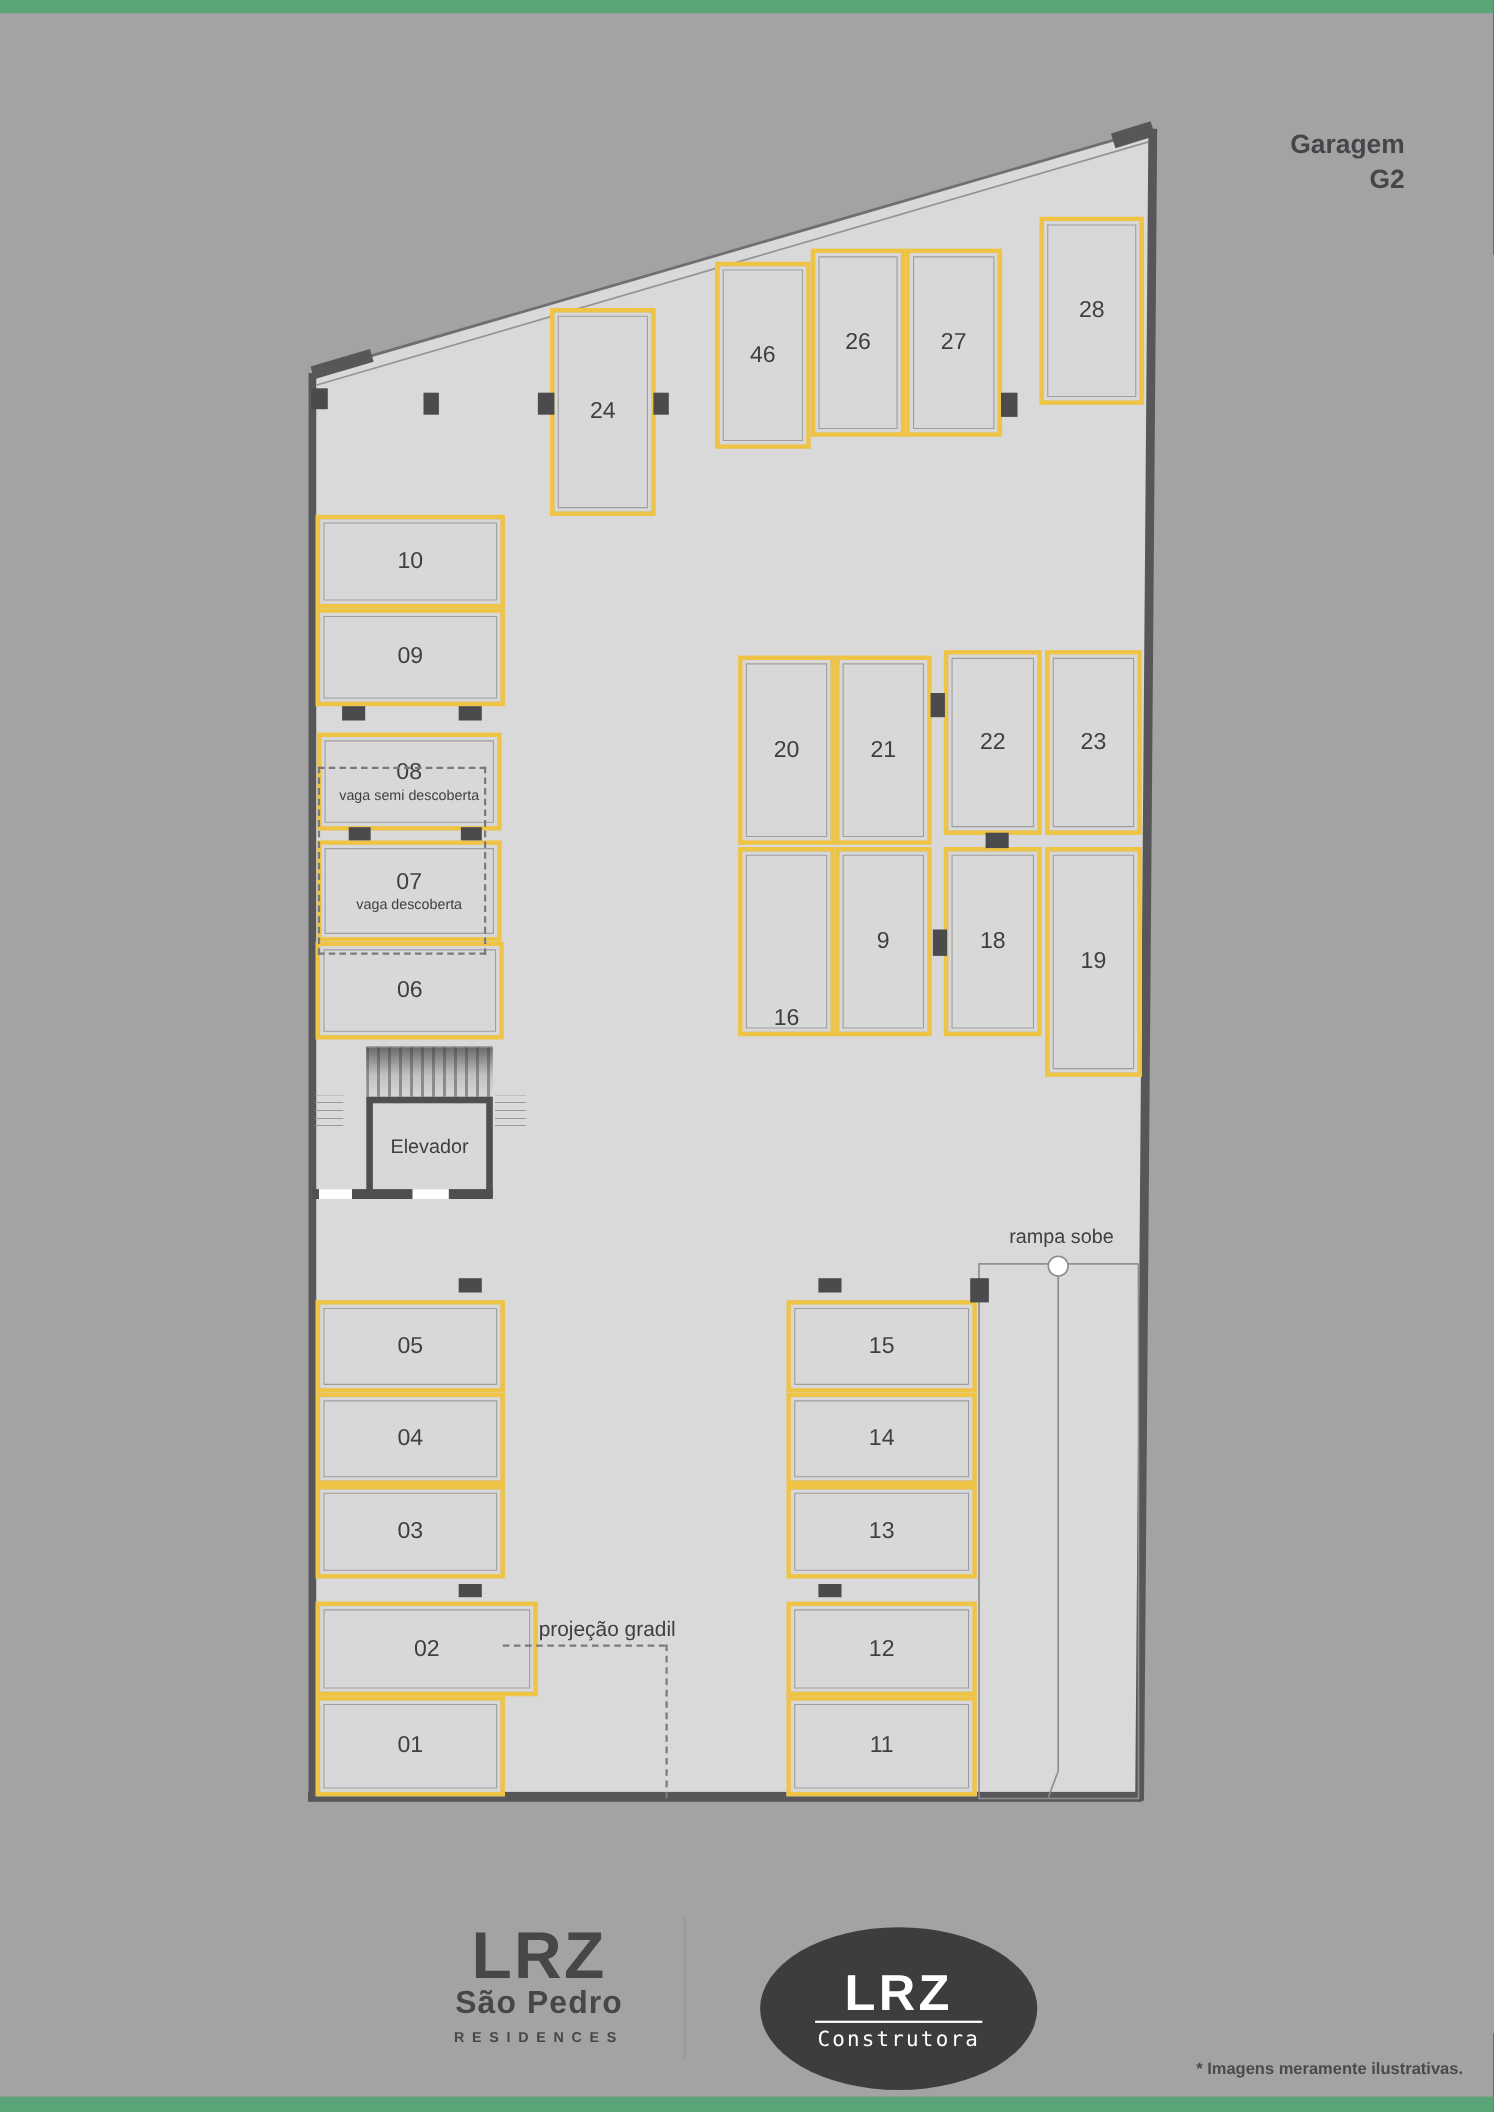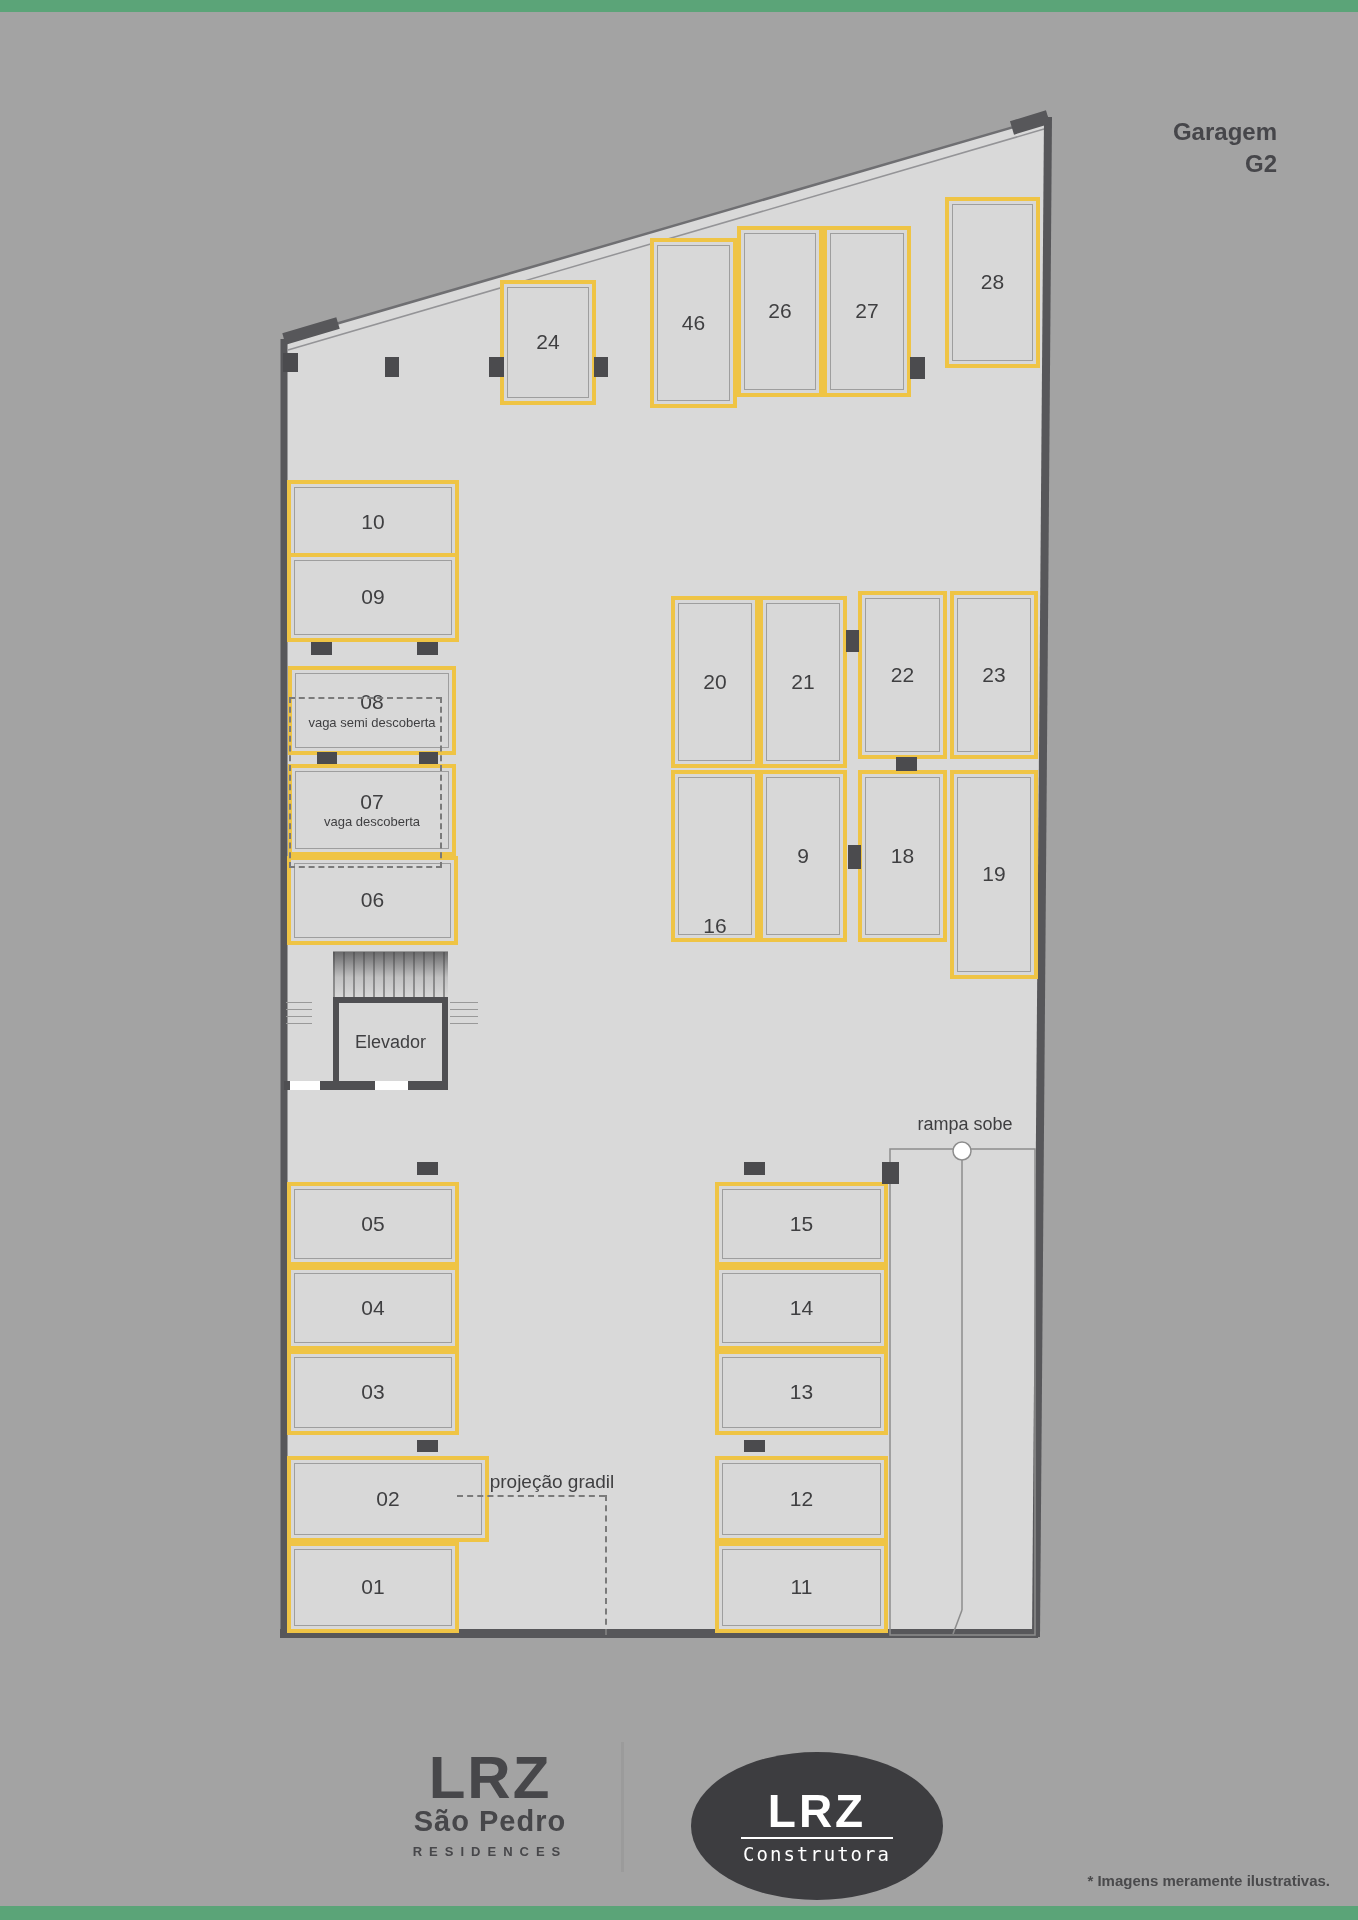--- a/index.html
+++ b/index.html
@@ -81,21 +81,21 @@
   <div class="abs" id="stairs" style="left:333px;top:951px;width:115px;height:47px;"></div>
   <div class="abs hatch" style="left:286px;top:996px;width:26px;height:28px;"></div>
   <div class="abs hatch" style="left:450px;top:996px;width:28px;height:28px;"></div>
   <div class="abs" id="elevator" style="left:333px;top:997px;width:115px;height:91px;">
     <span>Elevador</span>
   </div>
   <div class="abs wallseg" style="left:284px;top:1081px;width:164px;height:9px;"></div>
   <div class="abs wallgap" style="left:290px;top:1081px;width:30px;height:9px;"></div>
   <div class="abs wallgap" style="left:375px;top:1081px;width:33px;height:9px;"></div>
 
-  <div class="abs sp" style="left:287px;top:468px;width:172px;height:85px;margin-top:12px;">
+  <div class="abs sp" style="left:287px;top:468px;width:172px;height:85px;">
       <span>10</span>
     </div>
   <div class="abs sp" style="left:287px;top:553px;width:172px;height:89px;">
       <span>09</span>
     </div>
   <div class="abs sp" style="left:288px;top:666px;width:168px;height:89px;">
     <span>08</span>
     <span class="note">vaga semi descoberta</span>
   </div>
   <div class="abs sp" style="left:288px;top:764px;width:168px;height:92px;">
@@ -156,21 +156,21 @@
   <div class="abs sp" style="left:759px;top:770px;width:88px;height:172px;">
       <span>9</span>
     </div>
   <div class="abs sp" style="left:858px;top:770px;width:89px;height:172px;">
       <span>18</span>
     </div>
   <div class="abs sp" style="left:950px;top:770px;width:88px;height:209px;">
       <span>19</span>
     </div>
 
-  <div class="abs sp" style="left:500px;top:280px;width:96px;height:125px;">
+  <div class="abs sp" style="left:500px;top:280px;width:96px;height:189px;">
       <span>24</span>
     </div>
   <div class="abs sp" style="left:650px;top:238px;width:87px;height:170px;">
       <span>46</span>
     </div>
   <div class="abs sp" style="left:737px;top:226px;width:86px;height:171px;">
       <span>26</span>
     </div>
   <div class="abs sp" style="left:823px;top:226px;width:88px;height:171px;">
       <span>27</span>

